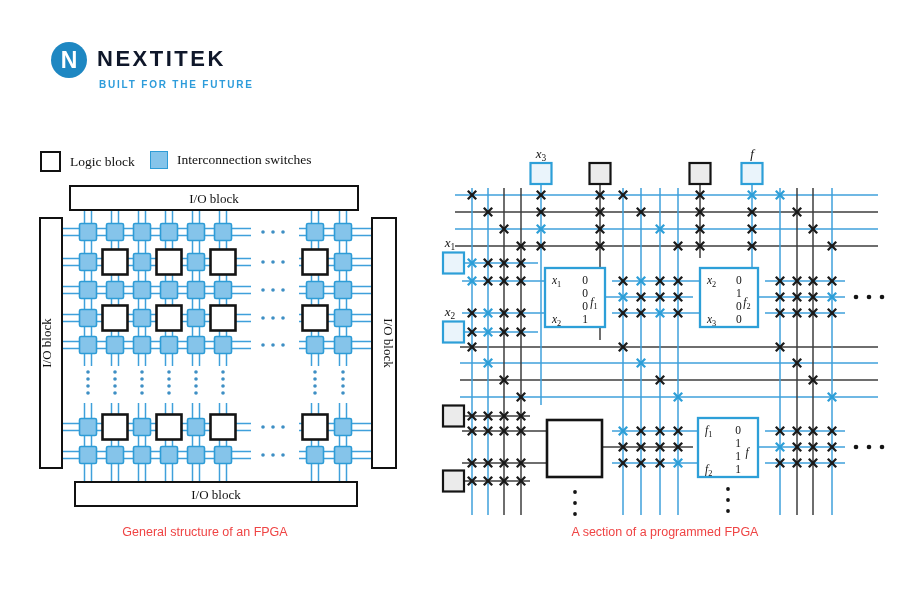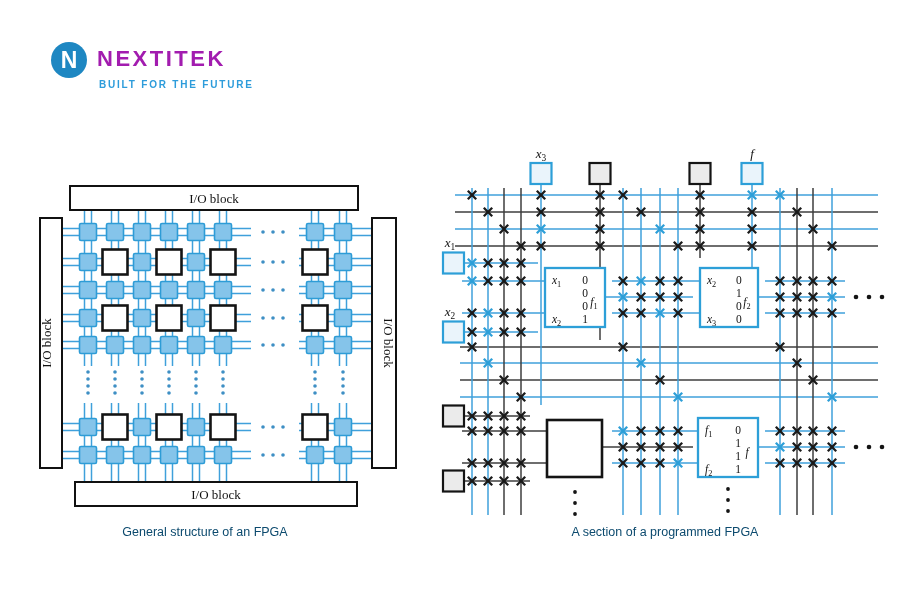--- a/index.html
+++ b/index.html
@@ -17,37 +17,47 @@
   
   .legend{position:absolute;left:40px;top:151px;width:360px;height:26px;}
   .legend-item{position:absolute;top:0;display:flex;align-items:center;}
   .legend-item.li1{left:0;}
   .legend-item.li2{left:110px;}
   .legend-swatch-logic{width:17px;height:17px;background:#fff;border:2.6px solid #111;}
   .legend-swatch-switch{width:16px;height:16px;background:#85C4EA;border:1.6px solid #2E9CD6;}
   .legend-label{margin-left:9px;font-family:"Liberation Serif","DejaVu Serif",serif;
       font-size:13.5px;color:#111;}
   
-  .caption{position:absolute;width:320px;text-align:center;font-size:12.5px;color:#0c4a6e;
+  .caption{position:absolute;width:320px;text-align:center;font-size:12.5px;color:#ef4444;
       font-family:"Liberation Sans",sans-serif;}
   .caption-left{left:45px;top:525px;}
   .caption-right{left:505px;top:525px;}
   svg text{user-select:none;}
 </style>
 </head>
 <body>
 
 <div class="stage">
 
   <div class="brand">
     <div class="logo-circle" style="background: rgb(30, 135, 194);">N</div>
-    <div class="brand-name" style="color: #a21caf;">NEXTITEK</div>
+    <div class="brand-name" style="color: #0f172a;">NEXTITEK</div>
     <div class="brand-tagline" style="color: rgb(45, 156, 219); text-align: center;">BUILT FOR THE FUTURE</div>
   </div>
 
+  <div class="legend">
+    <div class="legend-item li1">
+      <span class="legend-swatch-logic"></span>
+      <span class="legend-label">Logic block</span>
+    </div>
+    <div class="legend-item li2">
+      <span class="legend-swatch-switch"></span>
+      <span class="legend-label">Interconnection switches</span>
+    </div>
+  </div>
 
   <svg id="fig" width="900" height="600" viewBox="0 0 900 600" style="position:absolute;left:0;top:0;">
       <g>
         <line x1="84.5" y1="210" x2="84.5" y2="366" stroke="#3FA0DB" stroke-width="1.5"></line>
         <line x1="91.5" y1="210" x2="91.5" y2="366" stroke="#3FA0DB" stroke-width="1.5"></line>
         <line x1="84.5" y1="403" x2="84.5" y2="482" stroke="#3FA0DB" stroke-width="1.5"></line>
         <line x1="91.5" y1="403" x2="91.5" y2="482" stroke="#3FA0DB" stroke-width="1.5"></line>
         <line x1="111.5" y1="210" x2="111.5" y2="366" stroke="#3FA0DB" stroke-width="1.5"></line>
         <line x1="118.5" y1="210" x2="118.5" y2="366" stroke="#3FA0DB" stroke-width="1.5"></line>
         <line x1="111.5" y1="403" x2="111.5" y2="482" stroke="#3FA0DB" stroke-width="1.5"></line>

